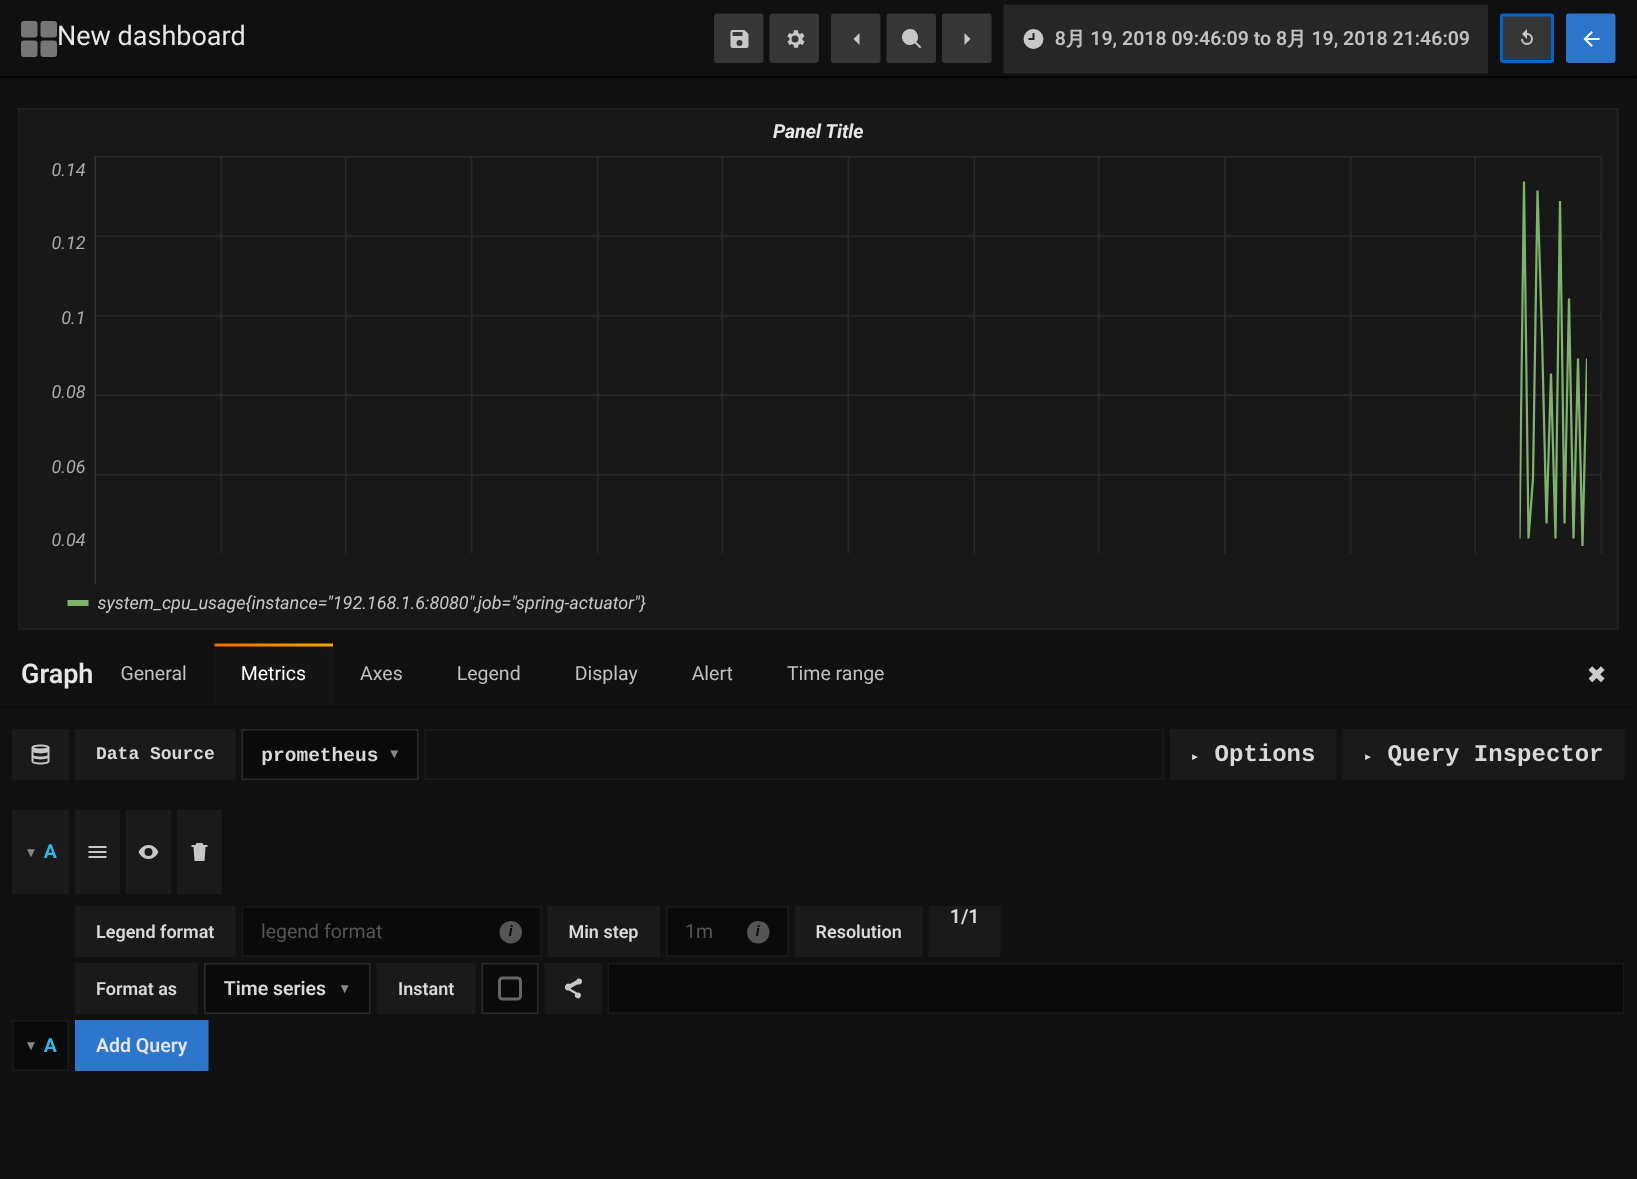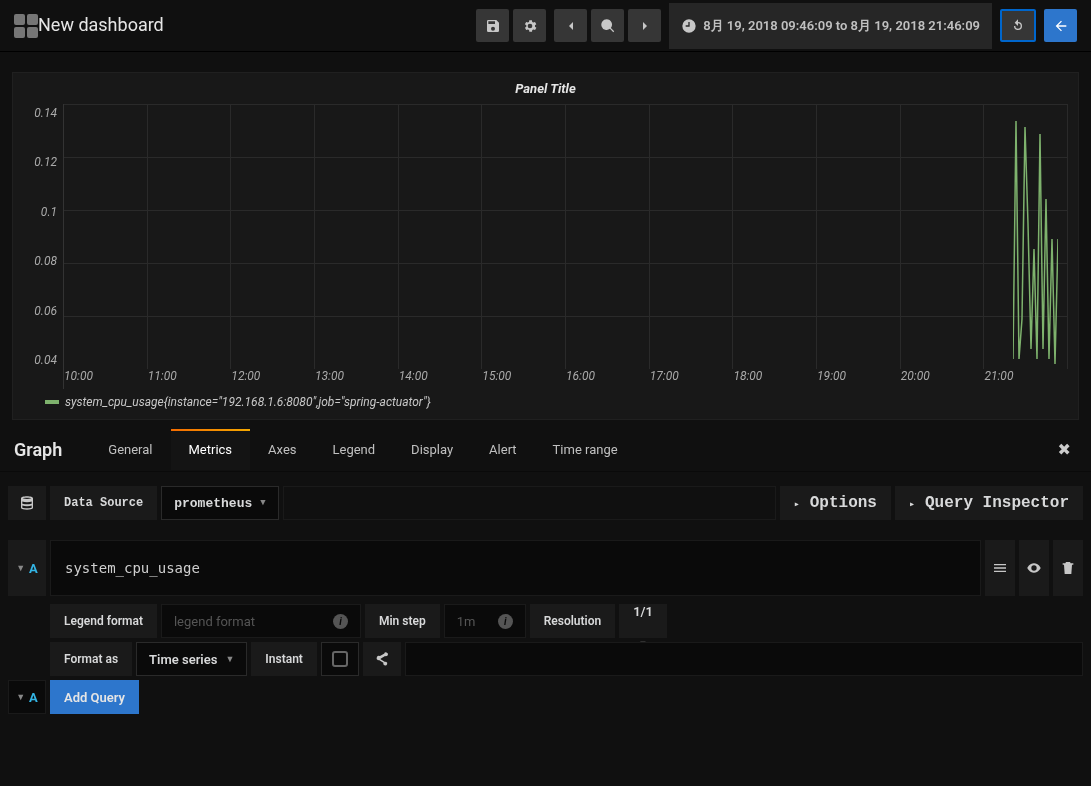--- a/index.html
+++ b/index.html
@@ -156,21 +156,20 @@
       display: flex;
       align-items: center;
       padding: 0 14px;
       border-bottom: 1px solid #0a0a0a;
       height: 44px;
     }
     .editor-title {
       font-size: 18px;
       font-weight: 600;
       color: #e6e6e6;
-      margin-right: 28px;
     }
     .tab {
       padding: 13px 18px;
       color: #c0c0c0;
       font-size: 13px;
       cursor: pointer;
       position: relative;
     }
     .tab.active {
       color: #fff;
@@ -530,34 +529,20 @@
           <div></div>
           <div></div>
           <div></div>
           <div></div>
           <div></div>
       </div>
       <div class="data-line">
         <svg viewBox="0 0 45 260" preserveAspectRatio="none">
           <polyline fill="none" stroke="#7eb26d" stroke-width="1.5" points="0,250 3,12 6,250 9,210 12,18 15,115 18,240 21,140 24,250 27,25 30,240 33,90 36,250 39,130 42,255 45,130"></polyline>
         </svg>
-      </div>
-      <div class="x-axis">
-        <div class="x-tick">10:00</div>
-        <div class="x-tick">11:00</div>
-        <div class="x-tick">12:00</div>
-        <div class="x-tick">13:00</div>
-        <div class="x-tick">14:00</div>
-        <div class="x-tick">15:00</div>
-        <div class="x-tick">16:00</div>
-        <div class="x-tick">17:00</div>
-        <div class="x-tick">18:00</div>
-        <div class="x-tick">19:00</div>
-        <div class="x-tick">20:00</div>
-        <div class="x-tick">21:00</div>
       </div>
     </div>
   </div>
   <div class="legend-row">
     <span class="legend-swatch"></span>
     <span>system_cpu_usage{instance="192.168.1.6:8080",job="spring-actuator"}</span>
   </div>
 </div>
 
 <div class="editor-header">
@@ -595,23 +580,20 @@
       <span class="caret-right"></span>
       <span>Query Inspector</span>
     </div>
   </div>
 
   <div class="query-block">
     <div class="query-letter-wrap">
       <span class="caret-down">▼</span>
       <span class="query-letter">A</span>
     </div>
-    <div class="query-input">
-      <span>system_cpu_usage</span>
-    </div>
     <div class="query-toolbar">
       <div class="tb">
         <svg class="icon-svg" viewBox="0 0 24 24">
             <path d="M3 6h18v2H3zm0 5h18v2H3zm0 5h18v2H3z"></path>
           </svg>
       </div>
       <div class="tb">
         <svg class="icon-svg" viewBox="0 0 24 24">
             <path d="M12 5c-7 0-10 7-10 7s3 7 10 7 10-7 10-7-3-7-10-7zm0 11a4 4 0 1 1 0-8 4 4 0 0 1 0 8z"></path>
           </svg>

